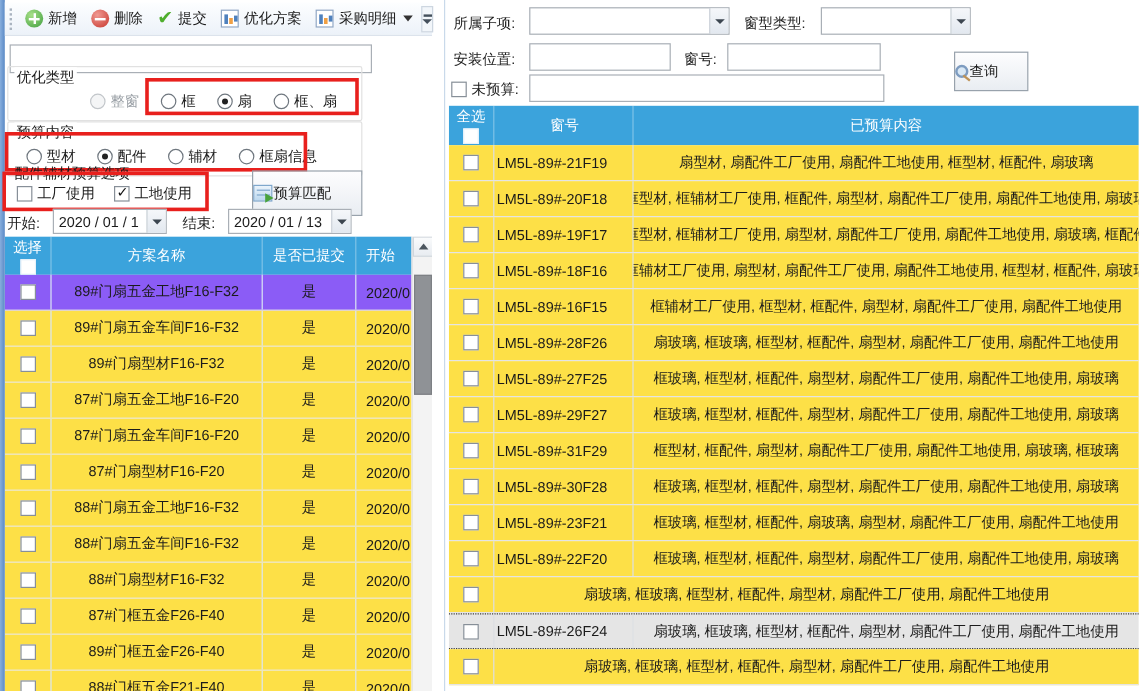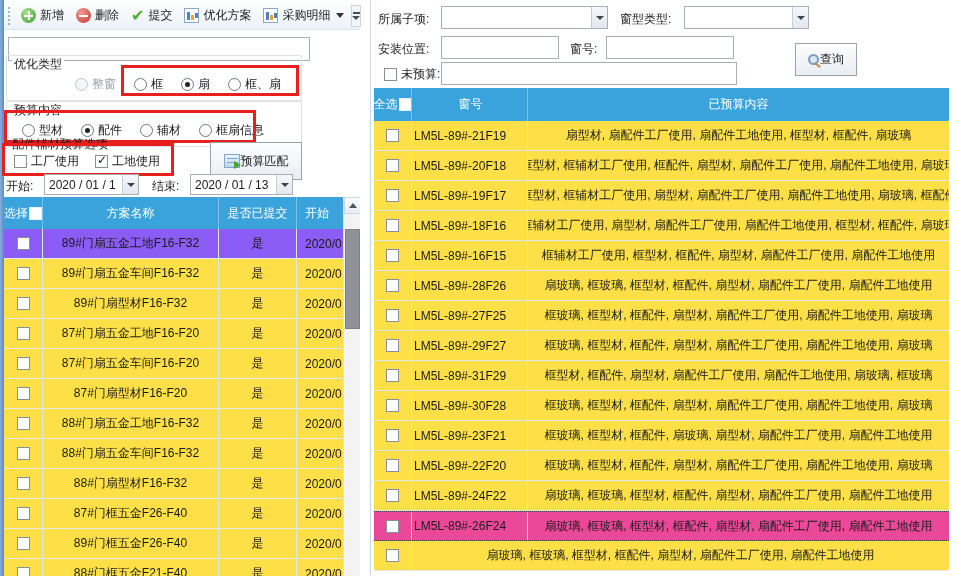--- a/index.html
+++ b/index.html
@@ -49,40 +49,40 @@
   .optrow{display:flex;align-items:center;white-space:nowrap}
   .opt{display:flex;align-items:center;gap:4px}
   .rd{width:13px;height:13px;border:1px solid #6f777f;border-radius:50%;background:#fff;position:relative;flex:0 0 auto}
   .rd.checked::after{content:"";position:absolute;left:3px;top:3px;width:5px;height:5px;border-radius:50%;background:#222}
   .rd.disabled{border-color:#c2c6ca;background:#f4f5f6}
   .opt.disabled span{color:#9aa0a6}
   .cb{width:13px;height:13px;border:1px solid #878f98;background:#fff;position:relative;flex:0 0 auto}
   .cb.checked::after{content:"✓";position:absolute;left:1px;top:-3px;font-size:12px;font-weight:bold;color:#111}
   .redbox{border:3px solid #e8201d;pointer-events:none}
 
-  .pbtn{display:flex;align-items:center;justify-content:center;gap:1px;background:linear-gradient(#fdfdfe,#e9edf2);
+  .pbtn{display:flex;align-items:center;gap:1px;background:linear-gradient(#fdfdfe,#e9edf2);
     border:1px solid #98a2ac;white-space:nowrap}
   .ic-match{width:16px;height:14px;border:1px solid #7fa7cc;background:linear-gradient(#eaf3fb,#bcd8ef);position:relative}
   .ic-match::before{content:"";position:absolute;left:2px;top:3px;width:11px;height:1px;background:#7fa7cc;
     box-shadow:0 4px 0 0 #7fa7cc}
   .ic-match::after{content:"";position:absolute;right:-2px;bottom:-2px;width:0;height:0;
     border-top:4px solid transparent;border-bottom:4px solid transparent;border-left:7px solid #49a33c}
   .ic-mag{width:11px;height:11px;border:2px solid #7e9cc0;border-radius:50%;background:#d9e8f5;position:relative}
   .ic-mag::after{content:"";position:absolute;right:-4px;bottom:-3px;width:7px;height:2px;background:#bd9257;transform:rotate(38deg)}
 
   
   .thead{background:#3ba3dc;color:#fff;display:flex;align-items:stretch}
   .hc{display:flex;align-items:center;justify-content:center;border-left:1px solid rgba(255,255,255,.35);overflow:hidden;white-space:nowrap}
   .hc:first-child{border-left:none}
-  .hc.stack{justify-content:center;gap:1px}
+  .hc.stack{flex-direction:column;justify-content:center;gap:1px}
   .lrow,.rrow{display:flex;align-items:stretch;background:#fde047}
   .lrow{height:30px;border-bottom:1px solid #e9e9e9}
   .rrow{height:30px;border-bottom:1px solid #e4e4e4}
   .lrow.sel{background:#8b5cf6}
-  .rrow.sel{background:#ec4899;border-top:1px dotted #3c3c3c;border-bottom:1px dotted #3c3c3c}
+  .rrow.sel{background:#e5e5e5;border-top:1px dotted #3c3c3c;border-bottom:1px dotted #3c3c3c}
   .lc,.rc{display:flex;align-items:center;overflow:hidden;white-space:nowrap}
   .lc{border-left:1px solid #dbe7f3}
   .rc{border-left:1px solid #dcdfe3}
   .lc:first-child,.rc:first-child{border-left:none}
   .w-sel{width:38px;justify-content:center}
   .w-name{width:176px;justify-content:center}
   .w-sub{width:78px;justify-content:center}
   .w-start{flex:1;padding-left:8px}
   .w-check{width:37px;justify-content:center}
   .w-win{width:116px;padding-left:2px}
@@ -346,21 +346,21 @@
     <span class="dd">
         <b></b>
       </span>
   </div>
 
   <span class="abs lbl" style="left:378px;top:41px">安装位置:</span>
   <input class="abs tx" style="left: 441px; top: 36px; width: 118px; height: 23px; padding: 0px 4px;" value="">
   <span class="abs lbl" style="left:570px;top:41px">窗号:</span>
   <input class="abs tx" style="left: 606px; top: 36px; width: 128px; height: 23px; padding: 0px 4px;" value="">
 
-  <label class="abs opt" style="left:384px;top:66px">
+  <label class="abs opt" style="left:376px;top:66px">
     <span class="cb"></span>
     <span>未预算:</span>
   </label>
   <input class="abs tx" style="left: 441px; top: 62px; width: 296px; height: 23px; padding: 0px 4px;" value="">
 
   <div class="abs pbtn" style="left:795px;top:43px;width:62px;height:33px">
     <span class="ic-mag"></span>
     <span>查询</span>
   </div>
 
@@ -455,21 +455,20 @@
           <div class="rc w-check">
             <span class="cb"></span>
           </div>
           <div class="rc w-win">LM5L-89#-22F20</div>
           <div class="rc w-content">框玻璃, 框型材, 框配件, 扇型材, 扇配件工厂使用, 扇配件工地使用, 扇玻璃</div>
         </div>
         <div class="rrow">
           <div class="rc w-check">
             <span class="cb"></span>
           </div>
-          <div class="rc w-win">LM5L-89#-24F22</div>
           <div class="rc w-content">扇玻璃, 框玻璃, 框型材, 框配件, 扇型材, 扇配件工厂使用, 扇配件工地使用</div>
         </div>
         <div class="rrow sel">
           <div class="rc w-check">
             <span class="cb"></span>
           </div>
           <div class="rc w-win">LM5L-89#-26F24</div>
           <div class="rc w-content">扇玻璃, 框玻璃, 框型材, 框配件, 扇型材, 扇配件工厂使用, 扇配件工地使用</div>
         </div>
         <div class="rrow">

